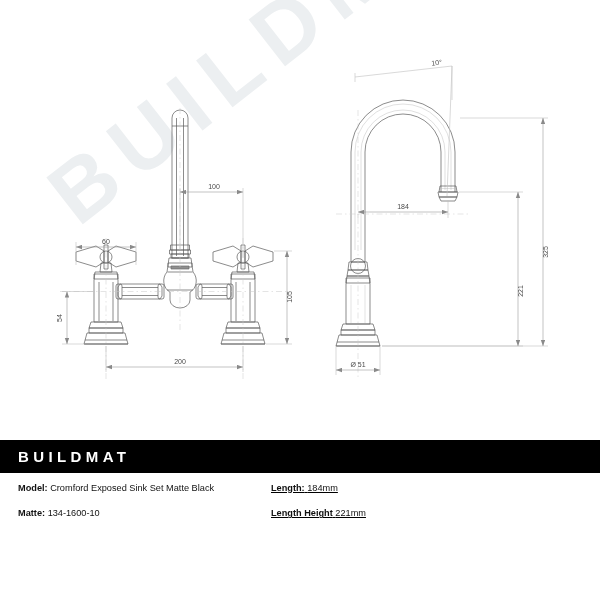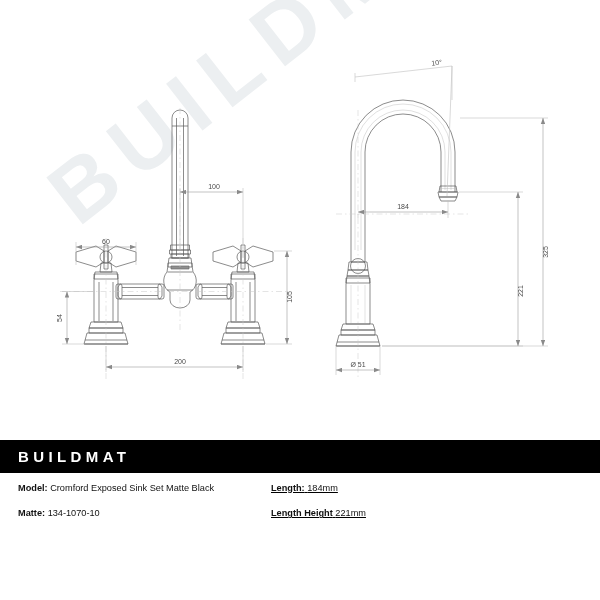--- a/index.html
+++ b/index.html
@@ -336,21 +336,21 @@
 
   <div id="spec-block">
 
     <div class="spec-col" id="spec-col-left">
       <div class="spec-row">
         <span class="spec-label">Model:</span>
         <span class="spec-value">Cromford Exposed Sink Set Matte Black</span>
       </div>
       <div class="spec-row">
         <span class="spec-label">Matte:</span>
-        <span class="spec-value">134-1070-10</span>
+        <span class="spec-value">134-1600-10</span>
       </div>
     </div>
 
     <div class="spec-col" id="spec-col-right">
       <div class="spec-row">
         <span class="spec-label">Length:</span>
         <span class="spec-value">184mm</span>
       </div>
       <div class="spec-row">
         <span class="spec-label">Length Height</span>

